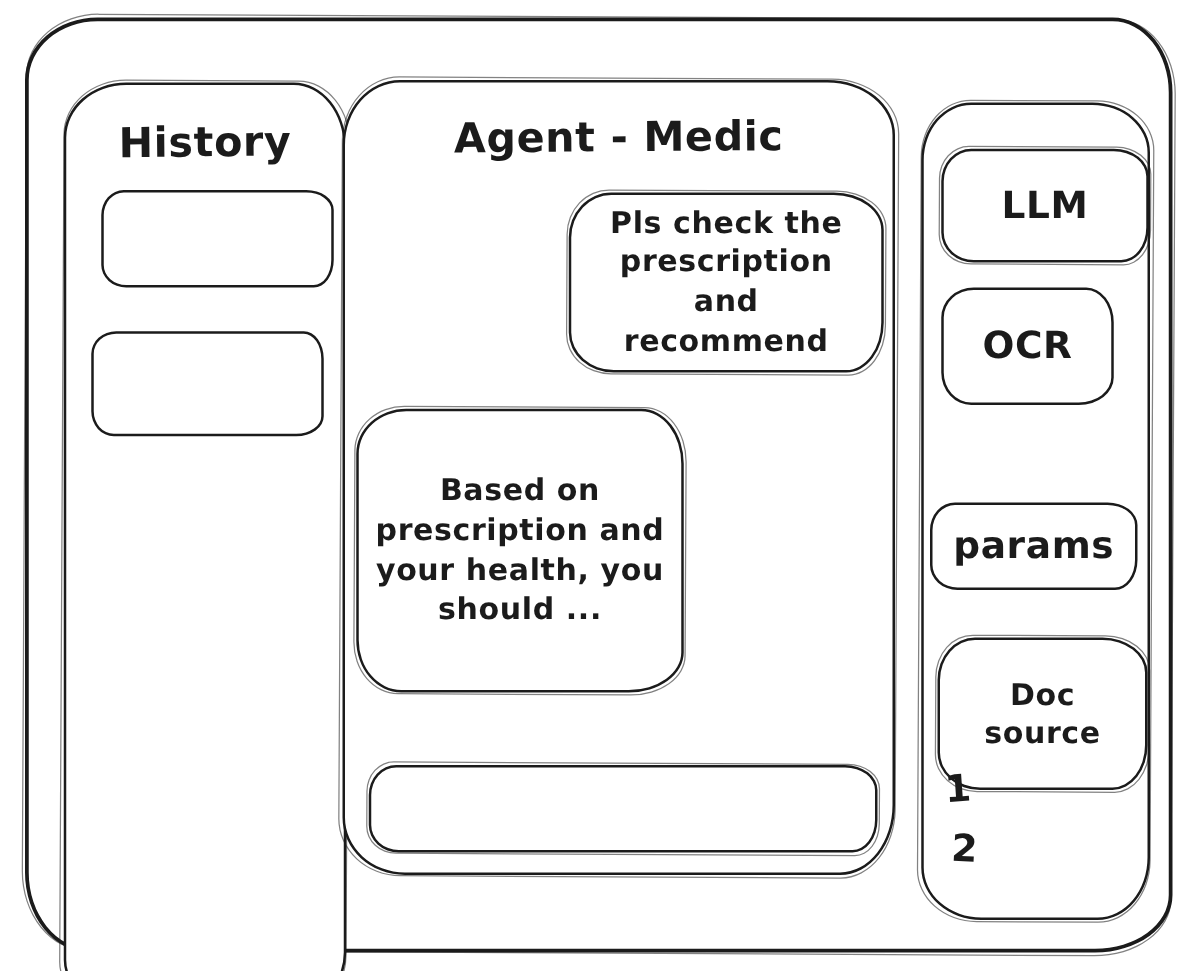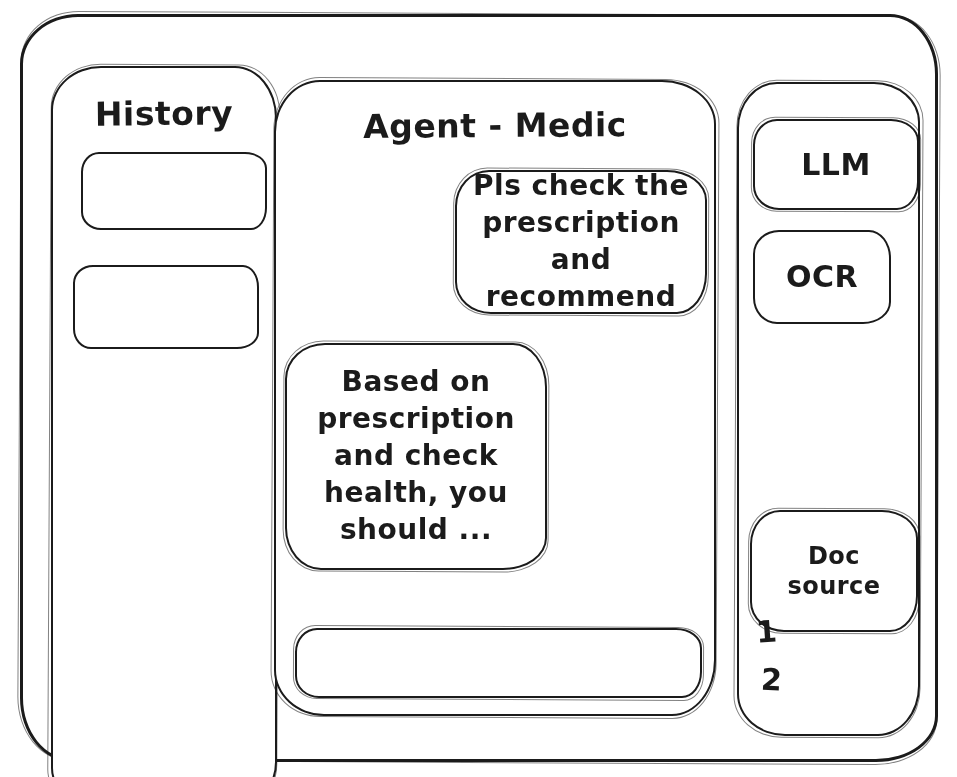--- a/index.html
+++ b/index.html
@@ -53,30 +53,30 @@
     left: 28px; top: 84px; width: 186px; height: 78px;
     border-radius: 18px 22px 16px 20px / 20px 16px 22px 18px;
   }
   .history-item-2 {
     left: 20px; top: 197px; width: 186px; height: 84px;
     border-radius: 20px 16px 22px 18px / 18px 22px 16px 20px;
   }
 
   
   .chat-panel {
-    left: 274px; top: 80px; width: 442px; height: 636px;
+    left: 274px; top: 64px; width: 442px; height: 636px;
     border-radius: 46px 54px 44px 50px / 52px 44px 56px 46px;
   }
   .chat-title {
     position: absolute; top: 24px; left: 0; width: 100%;
     text-align: center; font-size: 33px; transform: rotate(-0.4deg);
   }
   .bubble {
     display: flex; align-items: center; justify-content: center;
-    text-align: center; font-size: 28px; line-height: 1.32;
+    text-align: center; font-size: 24px; line-height: 1.32;
     padding: 8px 12px;
   }
   .bubble-user {
     left: 179px; top: 88px; width: 252px; height: 144px;
     border-radius: 34px 40px 30px 36px / 36px 30px 40px 32px;
   }
   .bubble-agent {
     left: 9px; top: 261px; width: 262px; height: 227px;
     border-radius: 40px 34px 44px 36px / 36px 44px 32px 42px;
   }
@@ -139,38 +139,41 @@
   </div>
 
   <div class="sketch dbl chat-panel">
     <div class="hand chat-title">Agent - Medic</div>
 
     <div class="sketch dbl bubble bubble-user">
       <span class="hand">Pls check the prescription and recommend</span>
     </div>
 
     <div class="sketch dbl bubble bubble-agent">
-      <span class="hand">Based on prescription and check health, you should ...</span>
+      <span class="hand">Based on prescription and your health, you should ...</span>
     </div>
 
     <div class="sketch dbl input-box">
       <input type="text" placeholder="" value="" style="">
     </div>
   </div>
 
   <div class="sketch dbl tools-panel">
 
     <div class="sketch dbl tool-btn btn-llm">
       <span class="hand btn-label">LLM</span>
     </div>
 
     <div class="sketch tool-btn btn-ocr">
       <span class="hand btn-label">OCR</span>
     </div>
 
+    <div class="sketch tool-btn btn-params">
+      <span class="hand btn-label">params</span>
+    </div>
 
     <div class="sketch dbl tool-btn btn-doc-source">
       <span class="hand btn-label">Doc source</span>
     </div>
 
     <span class="hand doc-num doc-num-1">1</span>
     <span class="hand doc-num doc-num-2">2</span>
   </div>
 
 </div>

